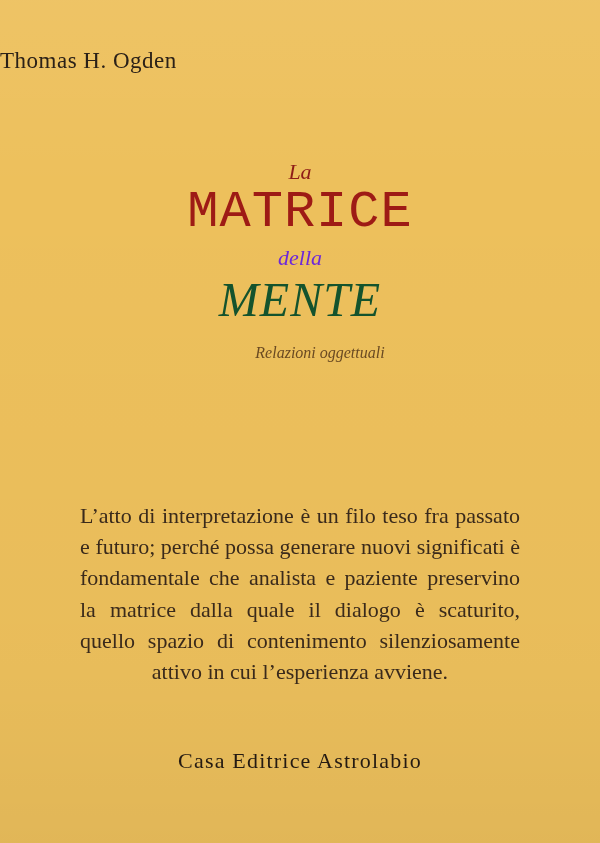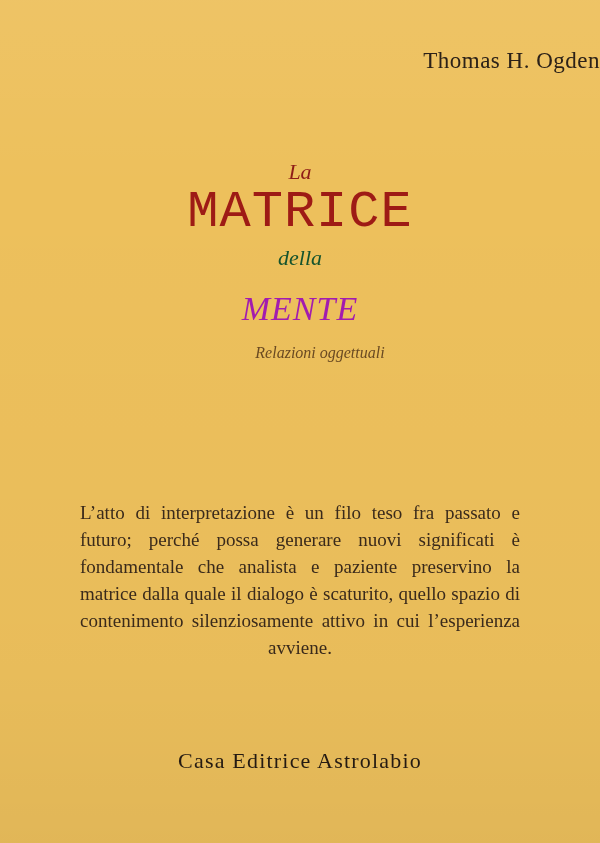--- a/index.html
+++ b/index.html
@@ -27,26 +27,25 @@
     position: absolute;
     inset: 0;
     background: linear-gradient(180deg, rgba(255,255,255,0.06) 0%, rgba(255,255,255,0.0) 22%, rgba(0,0,0,0.02) 78%, rgba(0,0,0,0.05) 100%);
     pointer-events: none;
   }
   .author {
     position: absolute;
     top: 48px;
     left: 0;
     right: 0;
-    text-align: right;
+    text-align: left;
     font-family: "Liberation Serif", serif;
     font-size: 23px;
     letter-spacing: 0.5px;
     color: #2b2118;
-    padding-left: 12px;
   }
   .title-block {
     position: absolute;
     top: 160px;
     left: 0;
     right: 0;
     text-align: center;
     color: #9e1b1b;
   }
   .title-la {
@@ -61,30 +60,30 @@
     line-height: 1.05;
     letter-spacing: 1px;
     color: #9e1b15;
     font-weight: normal;
     font-family: Liberation Mono, monospace;
   }
   .title-della {
     font-style: italic;
     font-size: 22px;
     line-height: 1.4;
-    color: #14532d;
+    color: #6d28d9;
     margin-top: 2px;
-    margin-bottom: 16px;
+    margin-bottom: 0px;
   }
   .title-main-2 {
-    font-size: 34px;
+    font-size: 48px;
     font-style: italic;
     line-height: 1.1;
     letter-spacing: 1px;
-    color: #a21caf;
+    color: #14532d;
   }
   .subtitle {
     position: absolute;
     top: 341px;
     left: 0;
     right: 0;
     text-align: center;
     font-style: italic;
     font-size: 16px;
     line-height: 1.45;
@@ -94,21 +93,21 @@
     display: block;
     padding-left: 40px;
   }
   .blurb {
     position: absolute;
     top: 500px;
     left: 80px;
     width: 440px;
     text-align: justify;
     text-align-last: center;
-    font-size: 19px;
+    font-size: 22px;
     line-height: 1.42;
     color: #3a2a1b;
   }
   .publisher {
     position: absolute;
     top: 748px;
     left: 0;
     right: 0;
     text-align: center;
     font-size: 22px;

